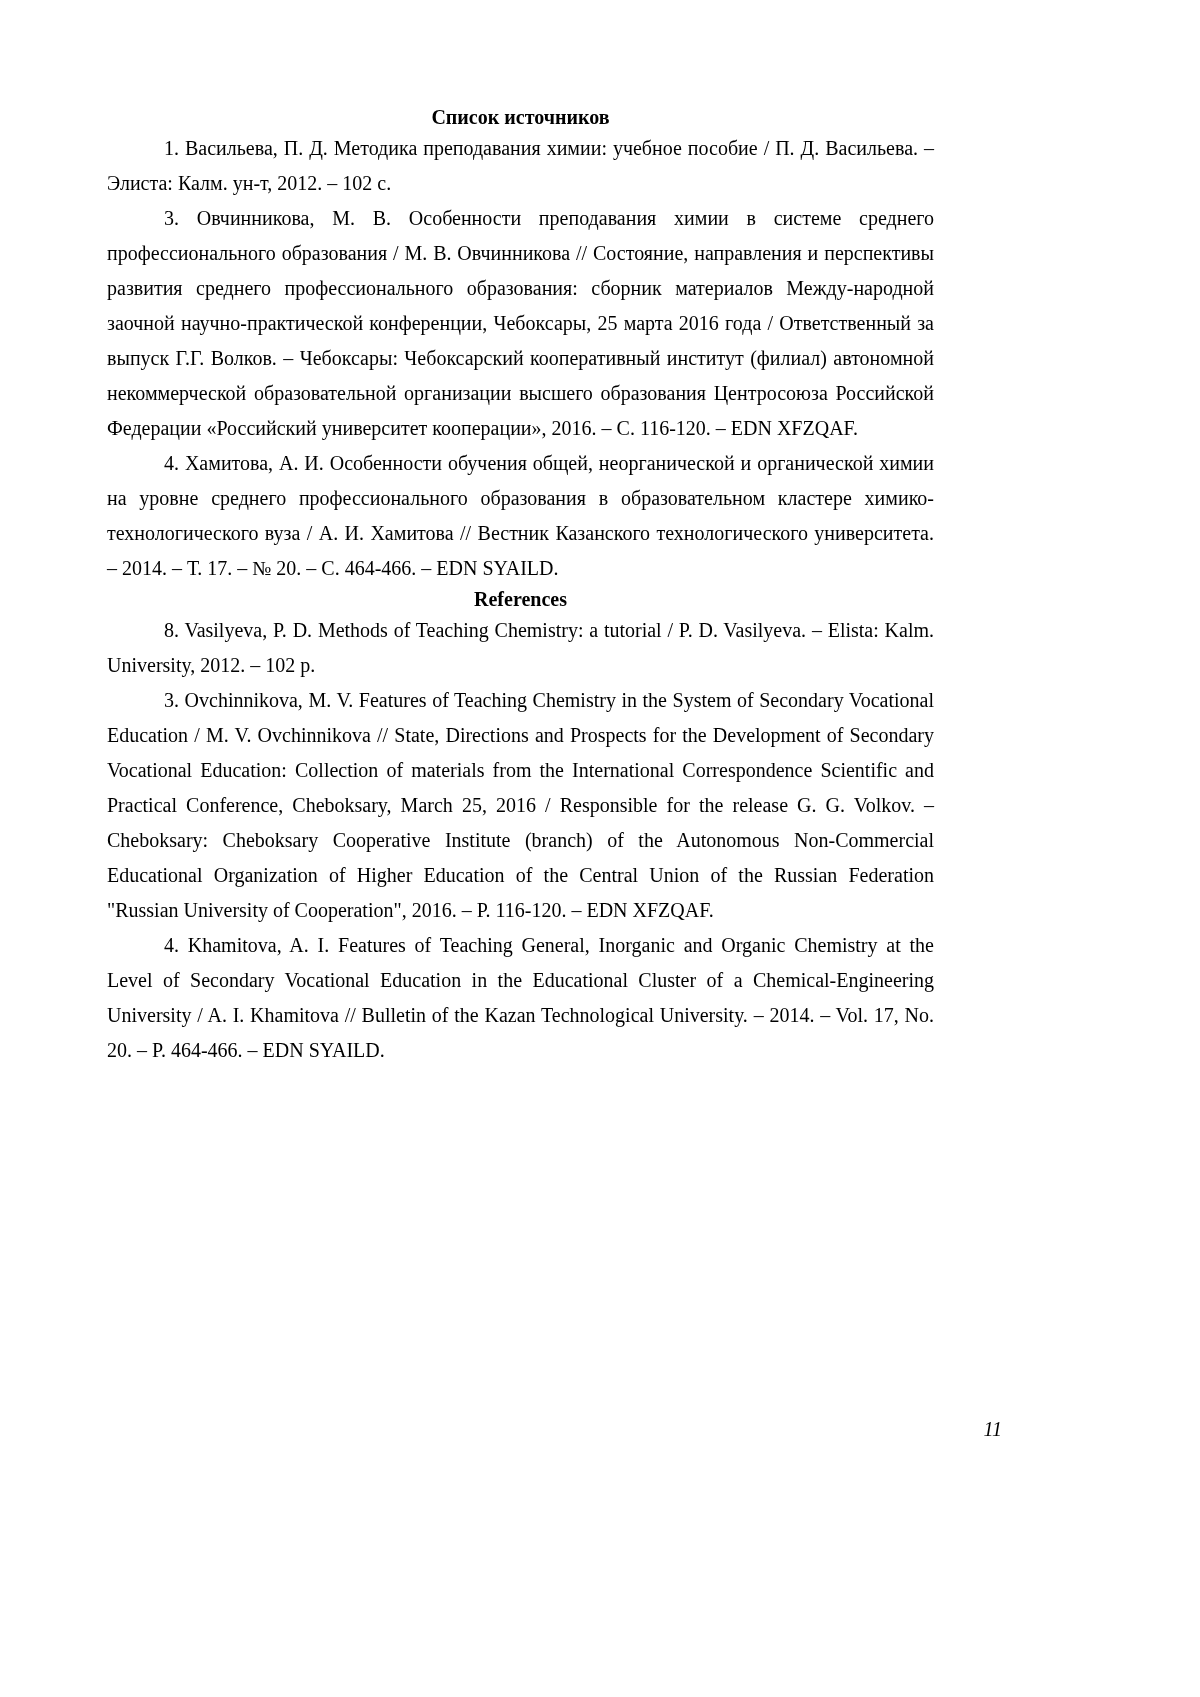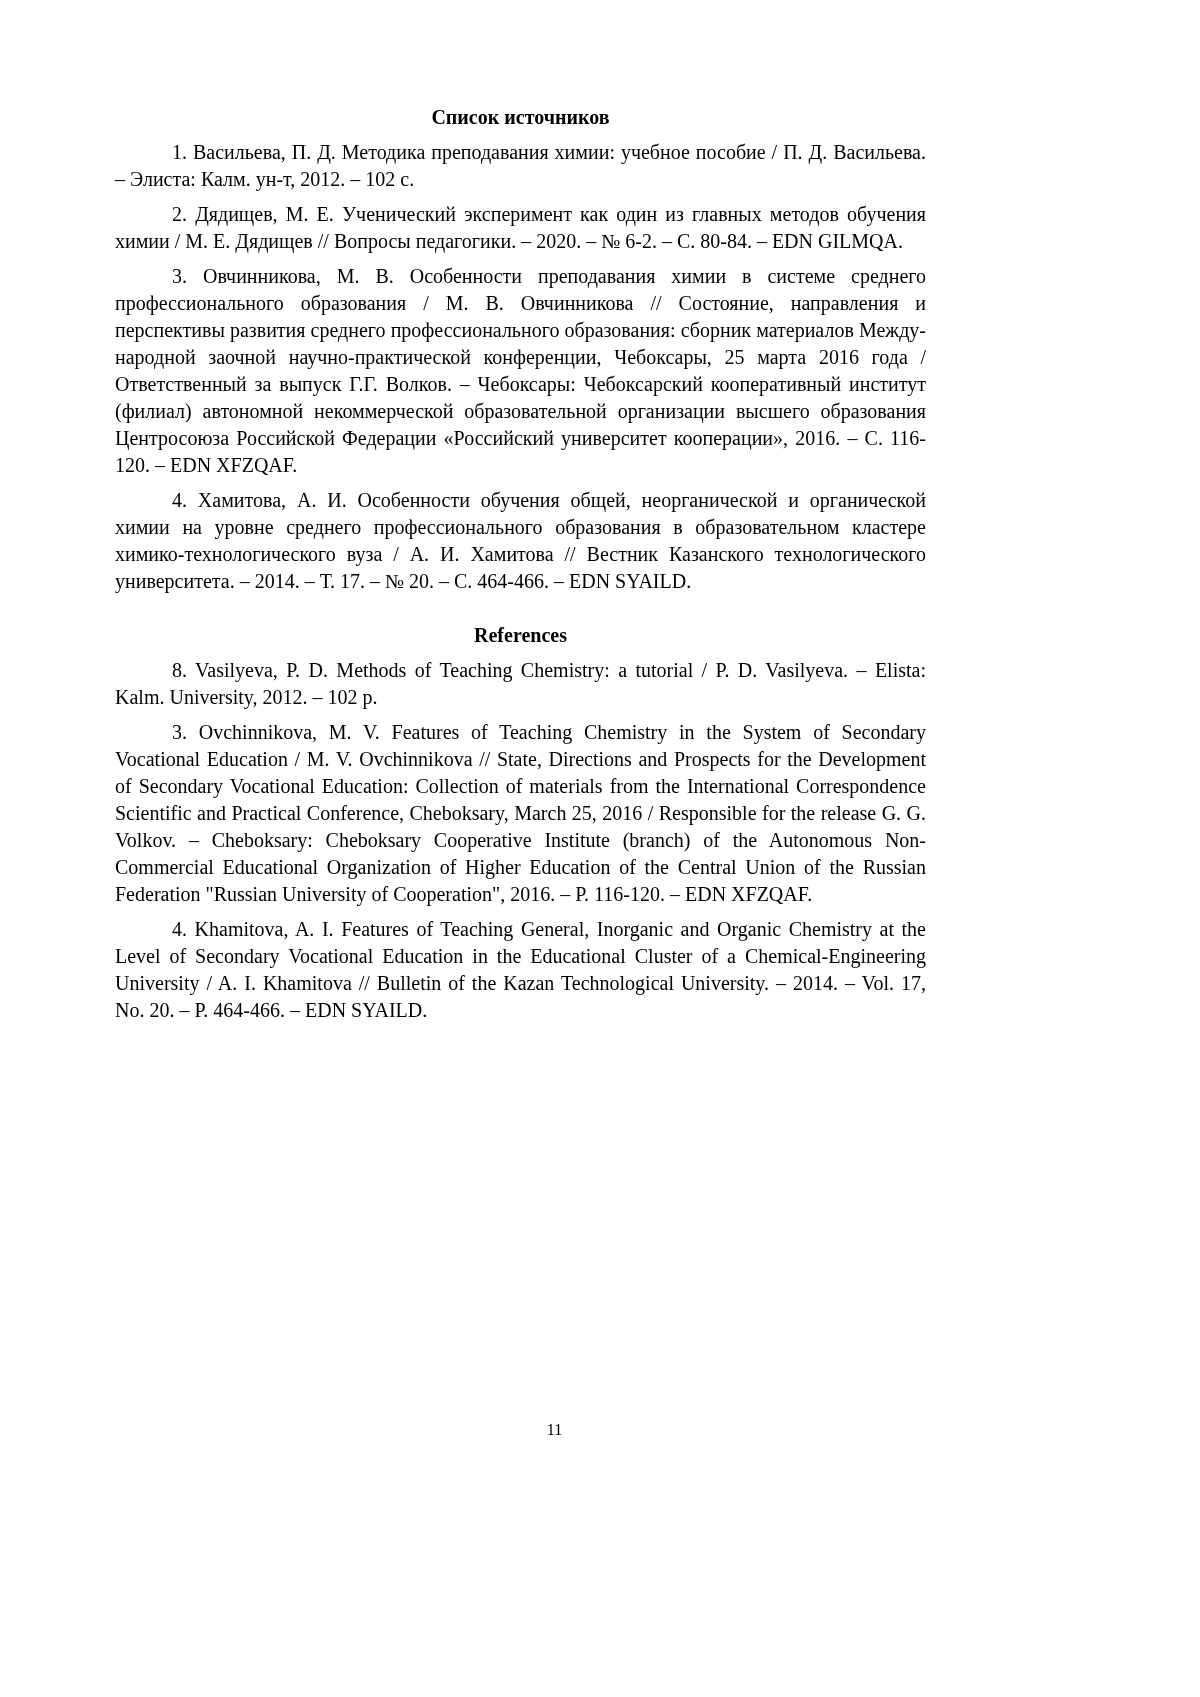--- a/index.html
+++ b/index.html
@@ -21,49 +21,48 @@
   }
   .section-heading {
     font-size: 20px;
     line-height: 27px;
     font-weight: bold;
     text-align: center;
     margin: 0;
     padding: 0;
   }
   .section-heading.second {
-    margin-top: 27px;
   }
   .ref {
     font-size: 20px;
-    line-height: 27px;
+    line-height: 35px;
     text-align: justify;
     text-indent: 57px;
-    margin: 8px;
+    margin: 0;
     padding: 0;
   }
   .page-number {
     position: absolute;
     top: 1416px;
     left: 107px;
     width: 895px;
-    text-align: center;
-    font-size: 16px;
+    text-align: right;
+    font-size: 20px;
     line-height: 27px;
+    font-style: italic;
   }
 </style>
 </head>
 <body>
 
 <div class="page">
 
   <section>
     <h2 class="section-heading">Список источников</h2>
     <p class="ref">1. Васильева, П. Д. Методика преподавания химии: учебное пособие / П. Д. Васильева. – Элиста: Калм. ун-т, 2012. – 102 с.</p>
-    <p class="ref">2. Дядищев, М. Е. Ученический эксперимент как один из главных методов обучения химии / М. Е. Дядищев // Вопросы педагогики. – 2020. – № 6-2. – С. 80-84. – EDN GILMQA.</p>
     <p class="ref">3. Овчинникова, М. В. Особенности преподавания химии в системе среднего профессионального образования / М. В. Овчинникова // Состояние, направления и перспективы развития среднего профессионального образования: сборник материалов Между-народной заочной научно-практической конференции, Чебоксары, 25 марта 2016 года / Ответственный за выпуск Г.Г. Волков. – Чебоксары: Чебоксарский кооперативный институт (филиал) автономной некоммерческой образовательной организации высшего образования Центросоюза Российской Федерации «Российский университет кооперации», 2016. – С. 116-120. – EDN XFZQAF.</p>
     <p class="ref">4. Хамитова, А. И. Особенности обучения общей, неорганической и органической химии на уровне среднего профессионального образования в образовательном кластере химико-технологического вуза / А. И. Хамитова // Вестник Казанского технологического университета. – 2014. – Т. 17. – № 20. – С. 464-466. – EDN SYAILD.</p>
   </section>
 
   <section>
     <h2 class="section-heading second">References</h2>
     <p class="ref">8. Vasilyeva, P. D. Methods of Teaching Chemistry: a tutorial / P. D. Vasilyeva. – Elista: Kalm. University, 2012. – 102 p.</p>
     <p class="ref">3. Ovchinnikova, M. V. Features of Teaching Chemistry in the System of Secondary Vocational Education / M. V. Ovchinnikova // State, Directions and Prospects for the Development of Secondary Vocational Education: Collection of materials from the International Correspondence Scientific and Practical Conference, Cheboksary, March 25, 2016 / Responsible for the release G. G. Volkov. – Cheboksary: Cheboksary Cooperative Institute (branch) of the Autonomous Non-Commercial Educational Organization of Higher Education of the Central Union of the Russian Federation "Russian University of Cooperation", 2016. – P. 116-120. – EDN XFZQAF.</p>
     <p class="ref">4. Khamitova, A. I. Features of Teaching General, Inorganic and Organic Chemistry at the Level of Secondary Vocational Education in the Educational Cluster of a Chemical-Engineering University / A. I. Khamitova // Bulletin of the Kazan Technological University. – 2014. – Vol. 17, No. 20. – P. 464-466. – EDN SYAILD.</p>
   </section>

